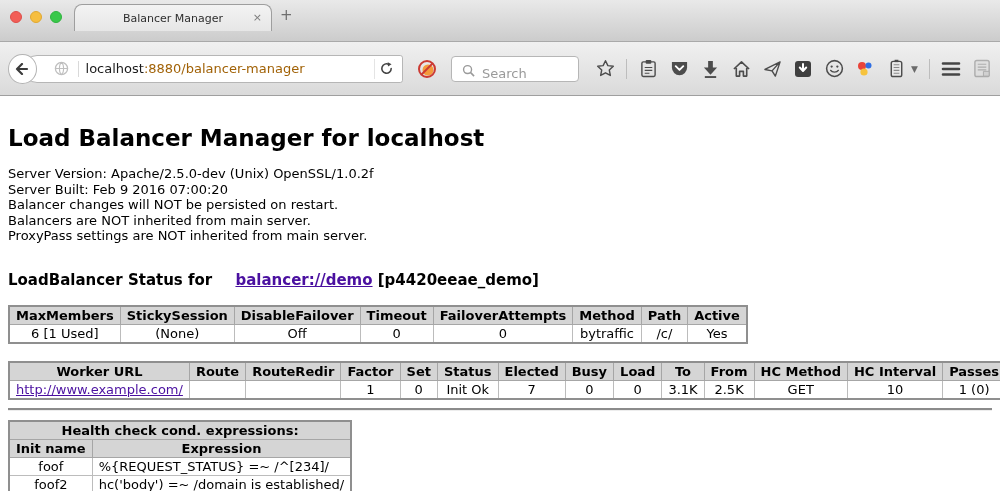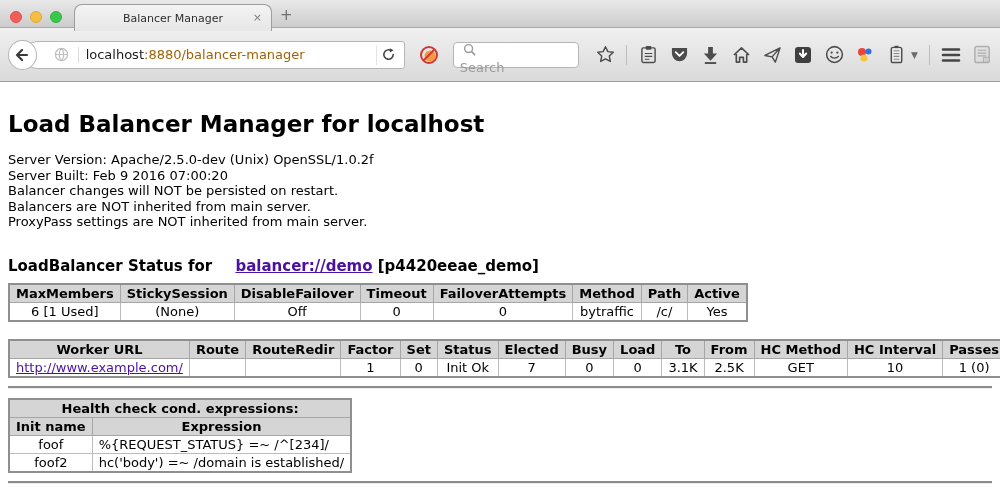--- a/index.html
+++ b/index.html
@@ -4,21 +4,21 @@
 <style>
   * { box-sizing: border-box; margin: 0; padding: 0; }
   html,body { width:1000px; height:491px; }
   body {
     font-family: "DejaVu Sans", "Liberation Sans", sans-serif;
     background: #ffffff;
     overflow: hidden;
   }
   
   .titlebar {
-    height: 28px;
+    height: 42px;
     background: linear-gradient(#e9e9e9, #cccccc);
     border-bottom: 1px solid #a9a9a9;
     position: relative;
   }
   .traffic { position:absolute; top:11px; left:10px; display:flex; gap:8px; }
   .light { width:12px; height:12px; border-radius:50%; }
   .light.red    { background:#f25e57; border:1px solid #dd4f49; }
   .light.yellow { background:#f6be40; border:1px solid #e0a832; }
   .light.green  { background:#39c84a; border:1px solid #2fb33f; }
   .tab {
@@ -51,21 +51,21 @@
   .urlbar .globe { margin-right:6px; opacity:.55; }
   .urlbar .sep { width:1px; height:16px; background:#d9d9d9; margin-right:7px; }
   .url-text { font-size:13px; white-space:nowrap; overflow:hidden; flex:1; }
   .url-domain { color:#1a1a1a; }
   .url-rest { color:#a16207; }
   .reload { padding:0 4px; border-left:1px solid #e4e4e4; height:20px; display:flex; align-items:center; }
   .block-icon { margin:0 6px; }
   .searchbar {
     width:132px; height:26px; background:#fff;
     border:1px solid #b6b6b6; border-radius:4px;
-    display:flex; align-items:flex-start; padding:0 6px; gap:4px;flex-direction:column;
+    display:flex; align-items:flex-end; padding:0 6px; gap:4px;
   }
   .searchbar input {
     border:none; outline:none; width:90px; font-size:13px;
     font-family:"DejaVu Sans","Liberation Sans",sans-serif; color:#333; background:transparent;
   }
   .searchbar input::placeholder { color:#9a9a9a; }
   .toolbar-icons { display:flex; align-items:center; gap:11px; margin-left:8px; flex:1; }
   .vsep { width:1px; height:20px; background:#bdbdbd; }
   .ticon { display:flex; align-items:center; justify-content:center; width:20px; height:20px; }
   .caret { font-size:9px; color:#6b6b6b; margin-left:-6px; }
@@ -76,21 +76,21 @@
   .info { margin-top:15px; font-size:13px; color:#000; line-height:15.6px; }
   .lb-heading { margin-top:27px; font-size:15px; font-weight:bold; }
   .lb-heading a { color:#4a10a0; text-decoration:underline;padding-left:18px; }
   table { border-collapse:collapse; font-size:13px; color:#000; }
   table { border:2px solid #8f8f8f; }
   th {
     background:#d5d5d5; border:1px solid #a6a6a6;
     font-weight:bold; text-align:center; padding:1px 6px; white-space:nowrap;
   }
   td { border:1px solid #bcbcbc; text-align:center; padding:1px 6px; white-space:nowrap; }
-  .balancer-table { margin-top:8px; }
+  .balancer-table { margin-top:16px; }
   .worker-table { margin-top:17px; width:97.8%; }
   .worker-table td.url-cell, .health-table td.expr-cell { text-align:left; }
   .worker-table a { color:#4a10a0; text-decoration:underline; }
   hr { border:0; border-top:2px solid #8b8b8b; border-bottom:1px solid #ededed; margin:8px 0 9px 0; }
   .health-table th.span-title { padding:1px 10px; }
   svg { display:block; }
 </style>
 </head>
 <body>
 

